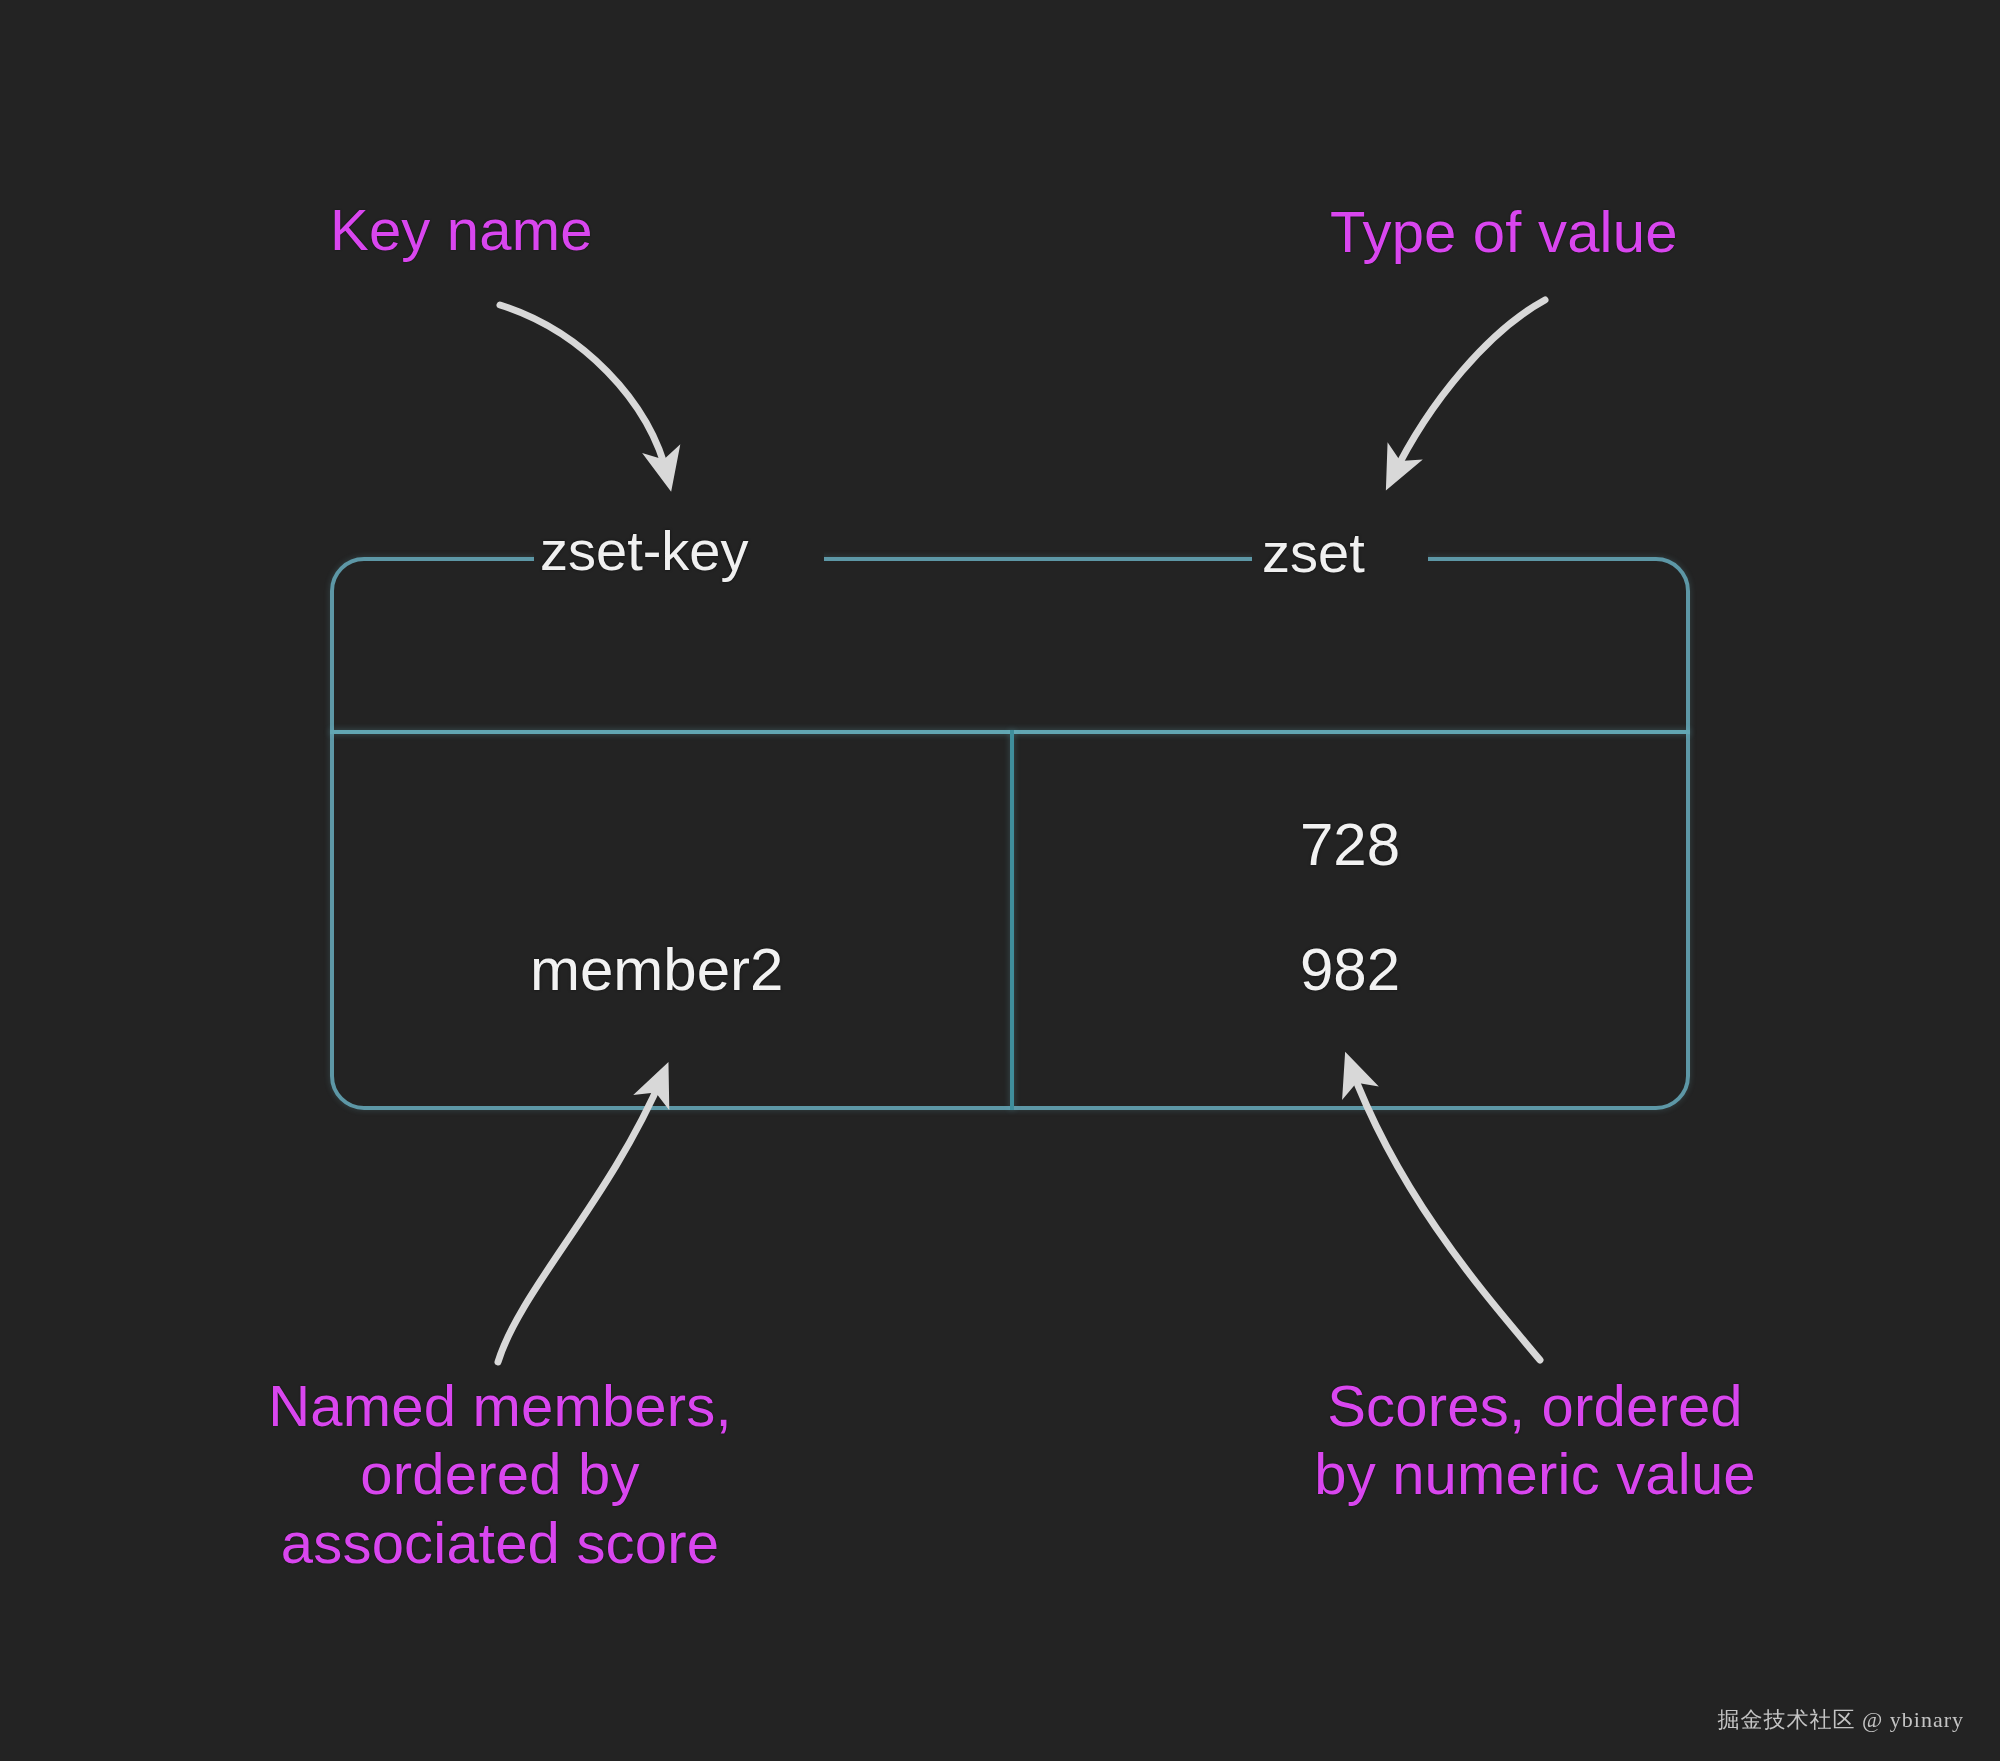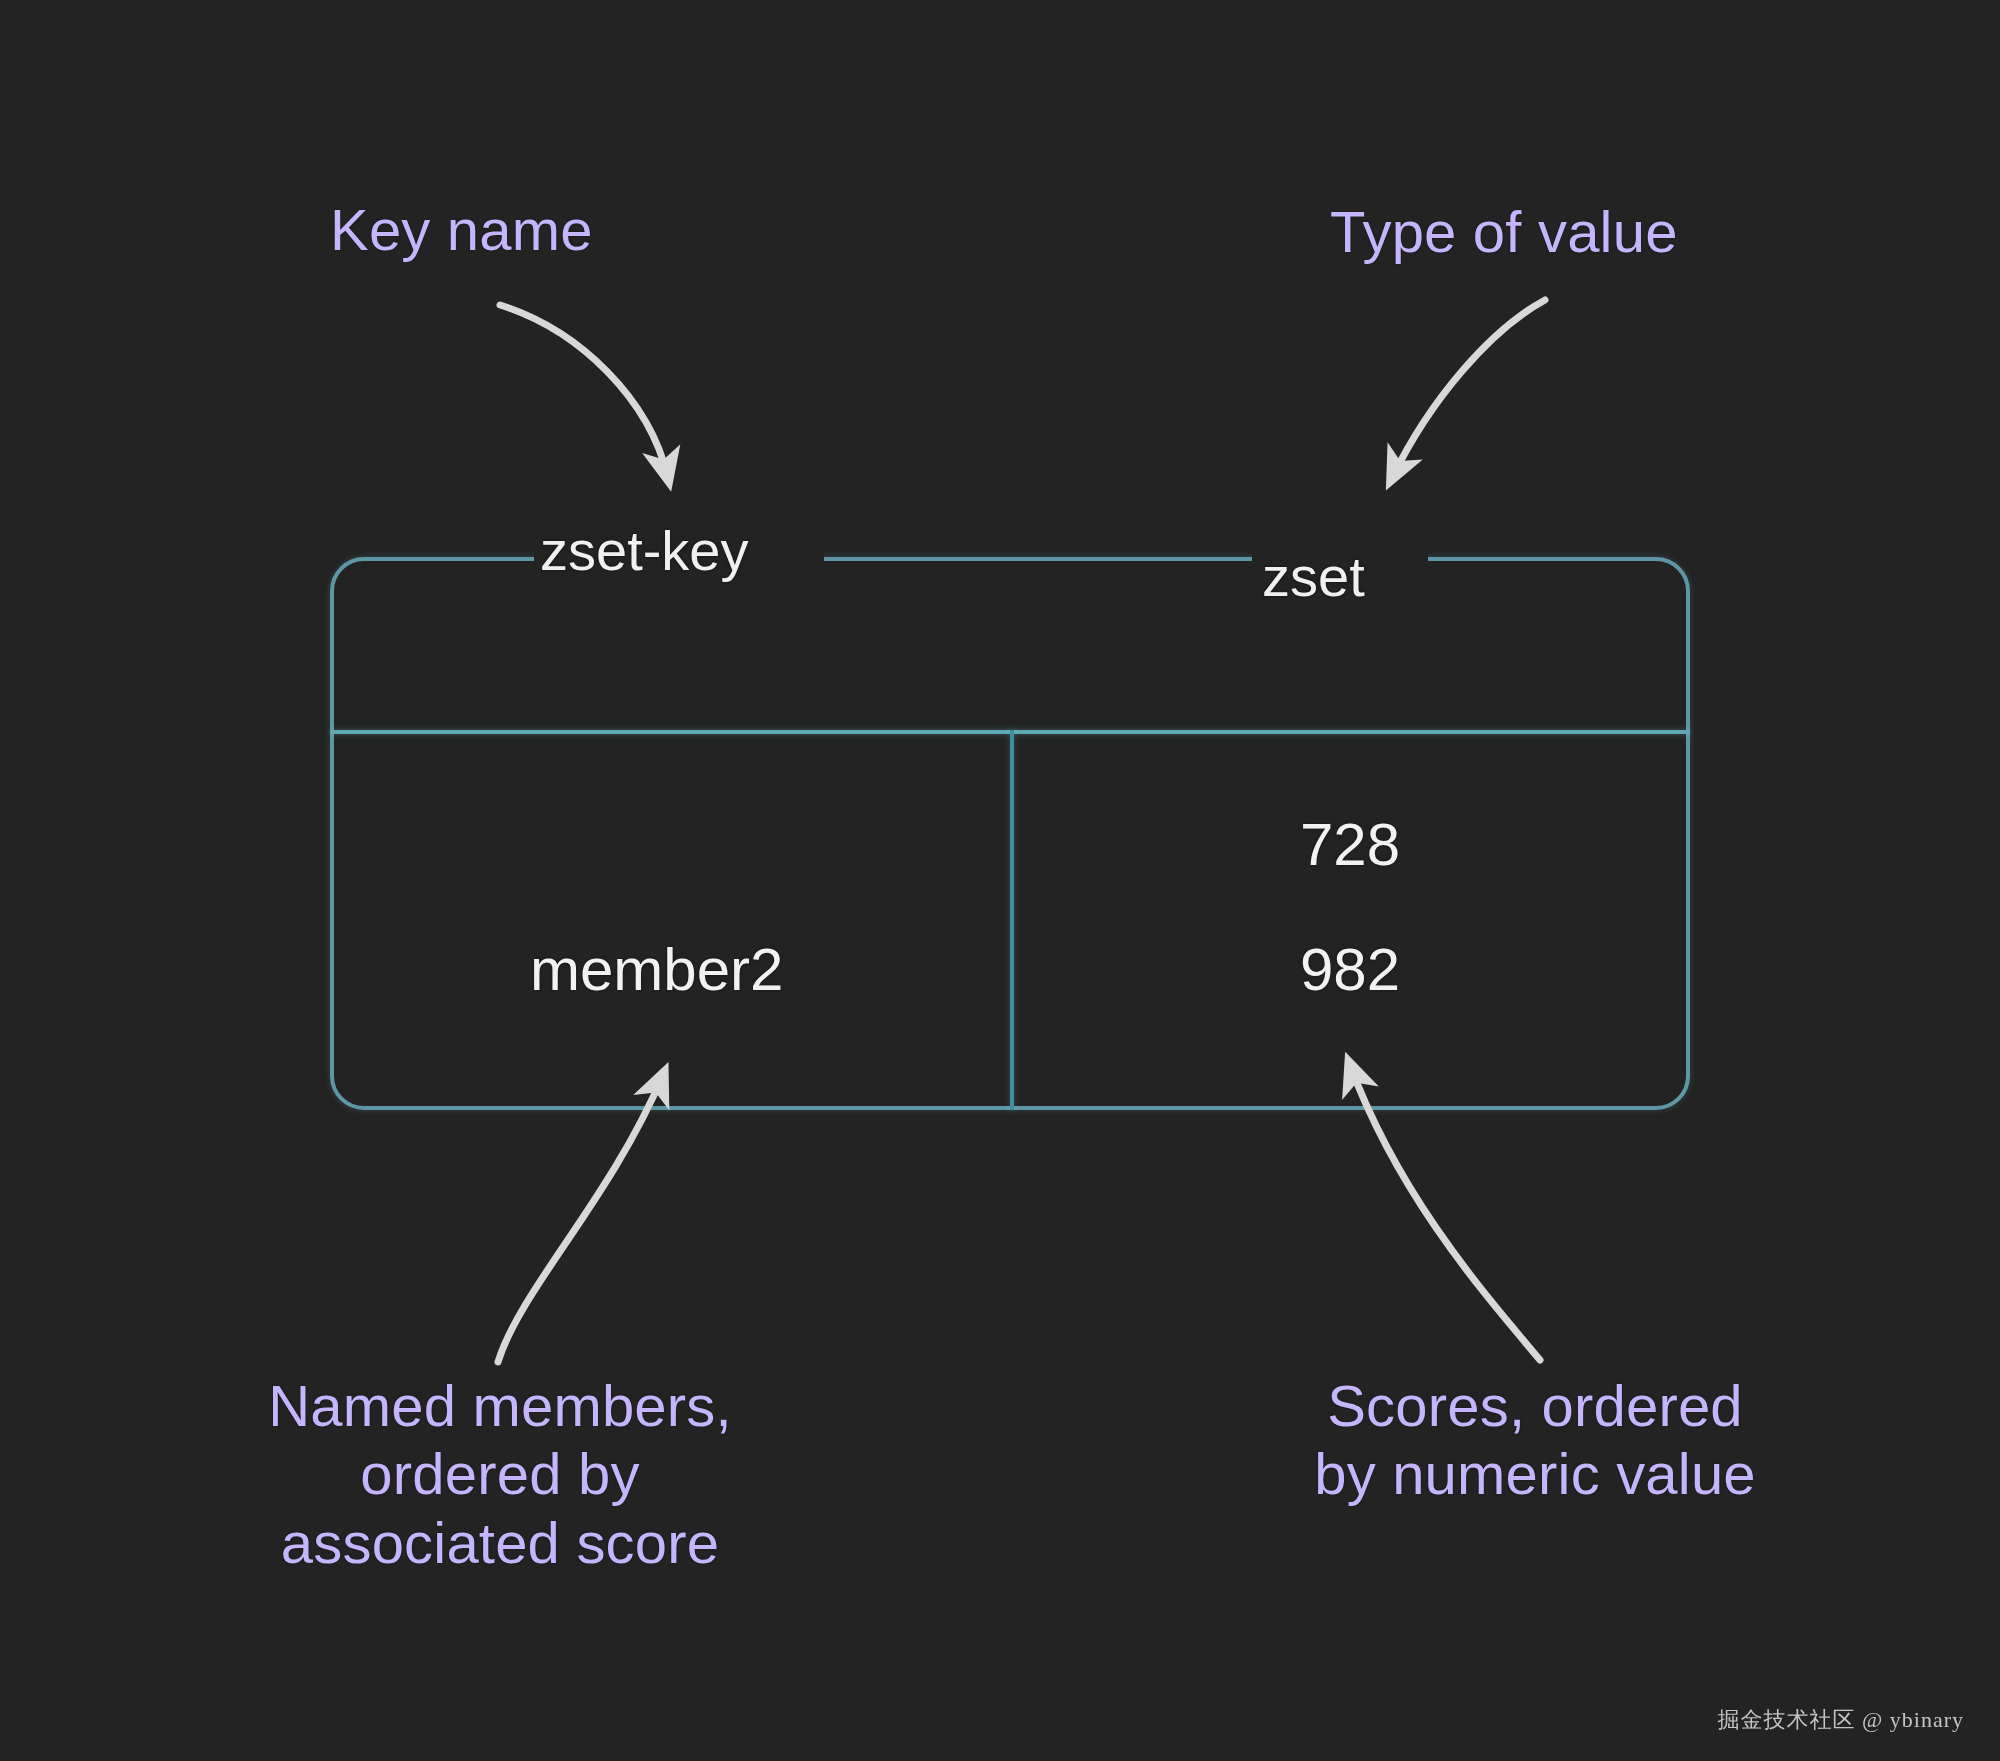--- a/index.html
+++ b/index.html
@@ -15,21 +15,21 @@
     overflow: hidden;
     font-family: "Liberation Sans", sans-serif;
     color: #e8e8e8;
   }
 
   
   .anno {
     position: absolute;
     font-size: 58px;
     font-weight: 400;
-    color: #c4b5fd;
+    color: #d946ef;
     letter-spacing: 0.2px;
     white-space: nowrap;
     line-height: 1.18;
     text-shadow: 0 0 2px rgba(0,0,0,0.55);
   }
   .anno.multi { white-space: normal; text-align: center; }
 
   #anno-key-name   { left: 330px;  top: 196px; }
   #anno-type-value { left: 1330px; top: 198px; }
 
@@ -70,21 +70,21 @@
   
   .legend {
     position: absolute;
     font-size: 56px;
     font-weight: 400;
     color: #f0f0f0;
     white-space: nowrap;
     text-shadow: 0 0 3px rgba(0,0,0,0.6);
   }
   #legend-key  { left: 540px;  top: 518px; text-align: center; }
-  #legend-type { left: 1262px; top: 520px; margin-top: 24px; }
+  #legend-type { left: 1262px; top: 520px; }
 
   
   #row-divider {
     position: absolute;
     left: 330px;
     top: 730px;
     width: 1360px;
     height: 4px;
     background: #62a7b4;
     box-shadow: 0 0 6px rgba(120,200,215,0.35);

